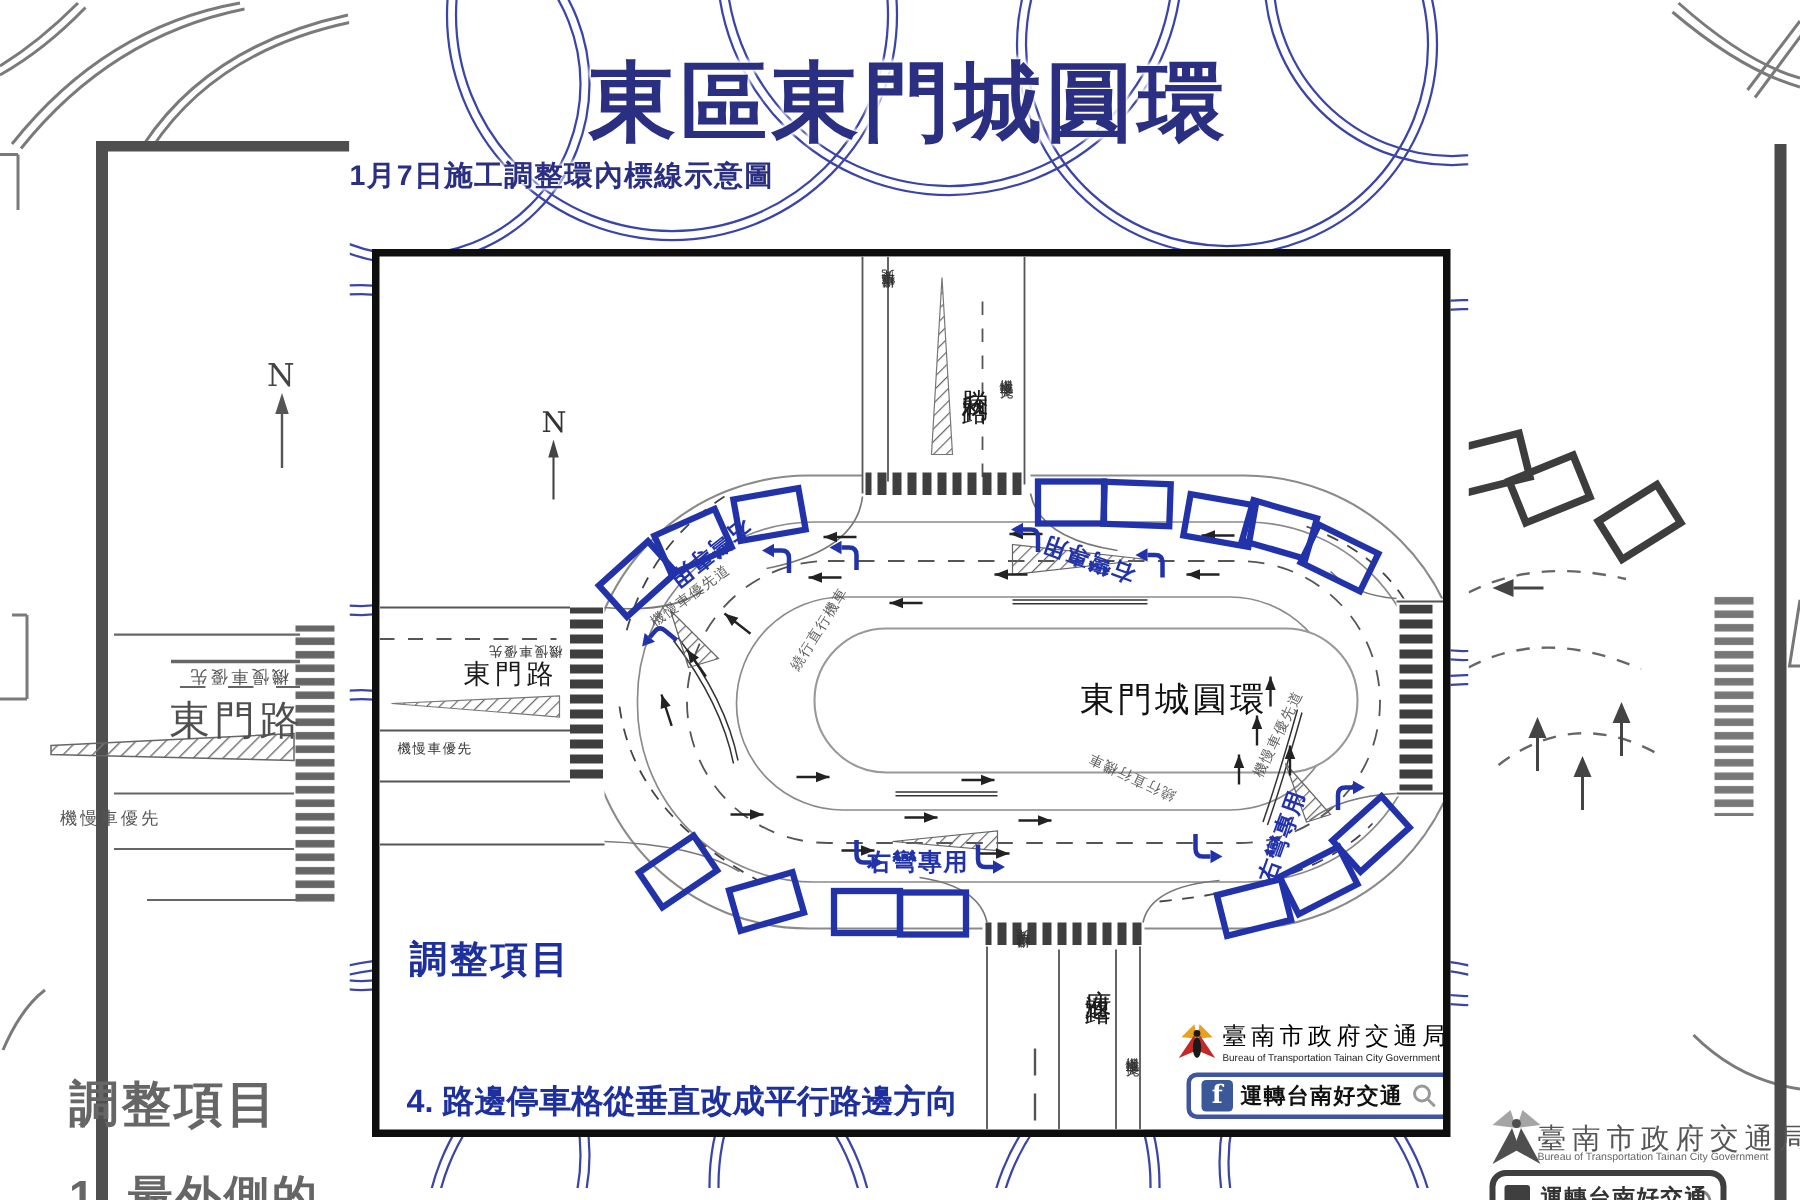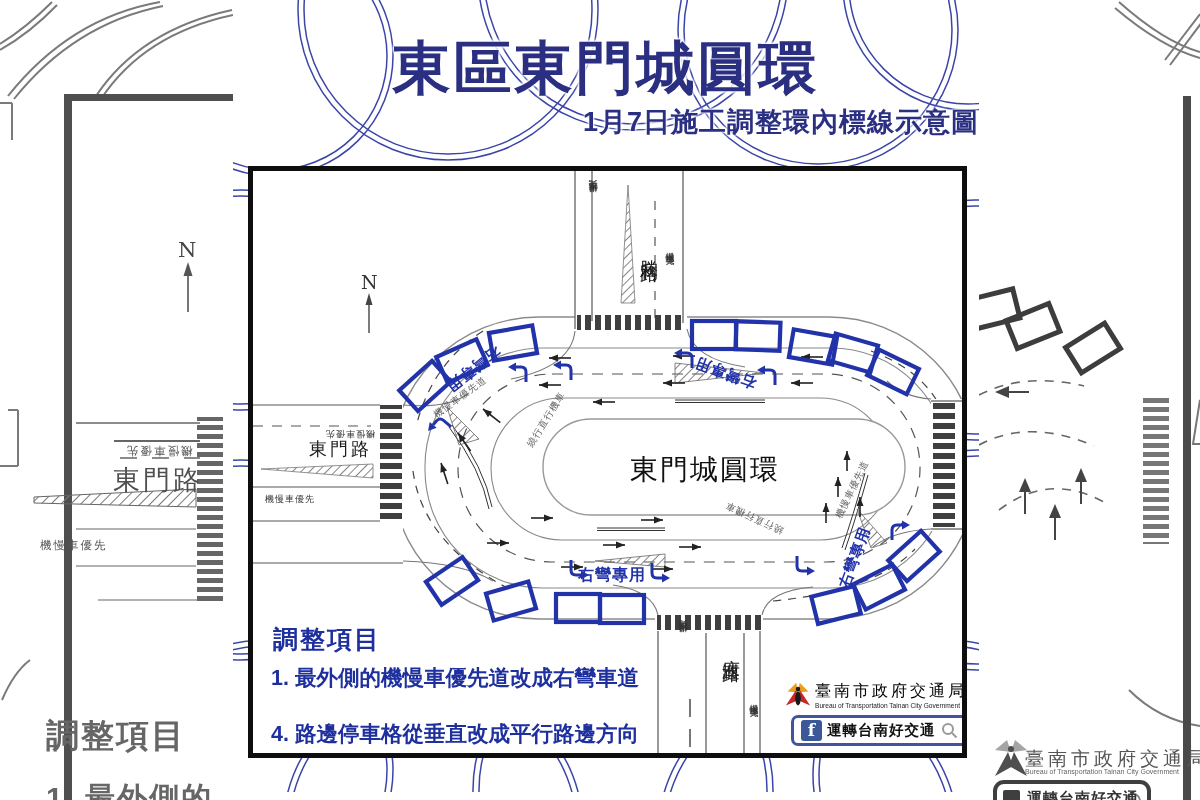--- a/index.html
+++ b/index.html
@@ -10,31 +10,31 @@
   
   .bg-left{left:0;top:0;width:233px;height:800px;background:#fff;}
   .bg-right{left:979px;top:0;width:221px;height:800px;background:#fff;}
   .flip{transform:rotate(180deg);}
   .vtext{writing-mode:vertical-rl;text-orientation:upright;}
   
   .panel{left:233px;top:0;width:746px;height:792px;background:#fff;overflow:hidden;}
   .title{left:0;right:0;top:30px;text-align:center;font-family:"DejaVu Serif","Liberation Serif",serif;
          font-weight:bold;font-size:58px;letter-spacing:3px;color:#2a2f82;
          text-shadow:0 0 3px #fff,0 0 3px #fff,0 0 4px #fff,0 0 5px #fff;}
-  .subtitle{left:0;right:0;top:104px;text-align:right;font-weight:bold;font-size:27px;
+  .subtitle{left:0;right:0;top:104px;text-align:left;font-weight:bold;font-size:19px;
             letter-spacing:1px;color:#2a2f82;text-shadow:0 0 3px #fff,0 0 3px #fff,0 0 4px #fff;}
   .diagram{left:15px;top:166px;width:719px;height:592px;border:5px solid #0e0e0e;background:#fff;
            box-sizing:border-box;overflow:hidden;}
   .dg{position:absolute;left:0;top:0;}
   .roadname{font-family:"DejaVu Serif","Liberation Serif",serif;color:#1b1b1b;font-size:18px;letter-spacing:3px;}
   .lanelbl{font-family:"DejaVu Serif","Liberation Serif",serif;color:#333;font-size:9px;letter-spacing:1px;}
   .scribble{font-family:"DejaVu Serif","Liberation Serif",serif;color:#4d4d4d;font-size:9.5px;letter-spacing:1px;opacity:.9;}
   .bluelbl{color:#2233aa;font-weight:bold;font-size:15px;letter-spacing:1px;}
   .notes{color:#1e2f9e;font-weight:bold;}
-  .center-label{font-size:28px;letter-spacing:2px;color:#111;text-align:center;}
+  .center-label{font-size:23px;letter-spacing:2px;color:#111;text-align:right;}
   .agency-name{font-size:16px;letter-spacing:3px;color:#000;white-space:nowrap;}
   .agency-en{font-size:6.6px;color:#222;white-space:nowrap;}
   .fb-badge{display:inline-flex;align-items:center;gap:5px;border:3px solid #4054a0;border-radius:7px;
             padding:2px 7px;background:#fff;}
   .fb-sq{width:21px;height:21px;background:#3b5998;border-radius:3px;color:#fff;text-align:center;
          line-height:21px;font-family:"DejaVu Serif","Liberation Serif",serif;font-weight:bold;font-size:17px;}
   .fb-lbl{font-size:14.5px;font-weight:bold;color:#111;letter-spacing:1px;white-space:nowrap;}
   .bgl-road{font-family:"DejaVu Serif","Liberation Serif",serif;color:#4f4f4f;font-size:27px;letter-spacing:3px;}
   .bgl-small{font-family:"DejaVu Serif","Liberation Serif",serif;color:#555;font-size:11.5px;letter-spacing:2px;}
   .bg-notes{color:#666;font-weight:bold;letter-spacing:2px;}
@@ -369,21 +369,20 @@
       <div class="abs bluelbl" style="left:441px;top:192px;transform:rotate(200deg);">右彎專用</div>
       <div class="abs bluelbl" style="left:570px;top:377px;transform:rotate(-70deg);">右彎專用</div>
       <div class="abs bluelbl" style="left:325px;top:394px;font-size:16px;">右彎專用</div>
 
       <div class="abs scribble" style="left:176px;top:220px;transform:rotate(-36deg);">機慢車優先道</div>
       <div class="abs scribble" style="left:262px;top:242px;transform:rotate(-58deg);">繞行直行機車</div>
       <div class="abs scribble" style="left:568px;top:312px;transform:rotate(-64deg);">機慢車優先道</div>
       <div class="abs scribble" style="left:470px;top:340px;transform:rotate(205deg);">繞行直行機車</div>
 
       <div class="abs notes" style="left:20px;top:452px;font-size:25px;letter-spacing:2px;">調整項目</div>
-      <div class="abs notes" style="left:18px;top:492px;font-size:21.5px;">1. 最外側的機慢車優先道改成右彎車道</div>
       <div class="abs notes" style="left:18px;top:548px;font-size:21.5px;">4. 路邊停車格從垂直改成平行路邊方向</div>
 
       <div class="abs" style="left:532px;top:508px;width:182px;">
         <div style="display:flex;align-items:center;gap:4px;">
           <svg width="30" height="32" viewBox="0 0 30 32">
             <polygon points="3,12 13,2 15,13" fill="#e8a020"></polygon>
             <polygon points="27,12 17,2 15,13" fill="#e8a020"></polygon>
             <polygon points="1,28 13,10 15,22" fill="#c62828"></polygon>
             <polygon points="29,28 17,10 15,22" fill="#c62828"></polygon>
             <ellipse cx="15" cy="20" rx="3.2" ry="8" fill="#1a1a1a"></ellipse>

